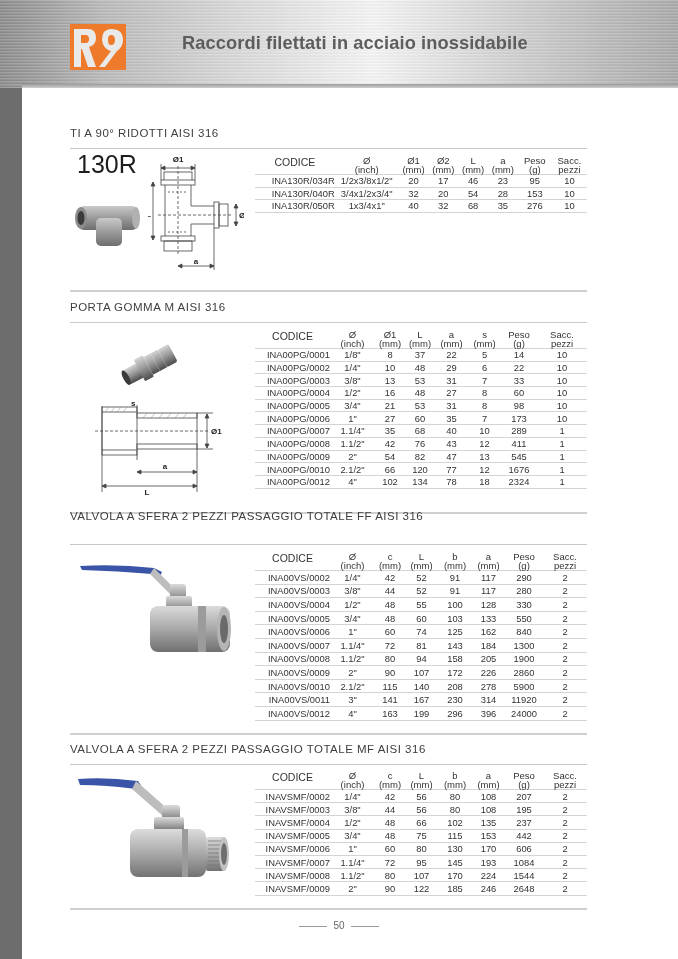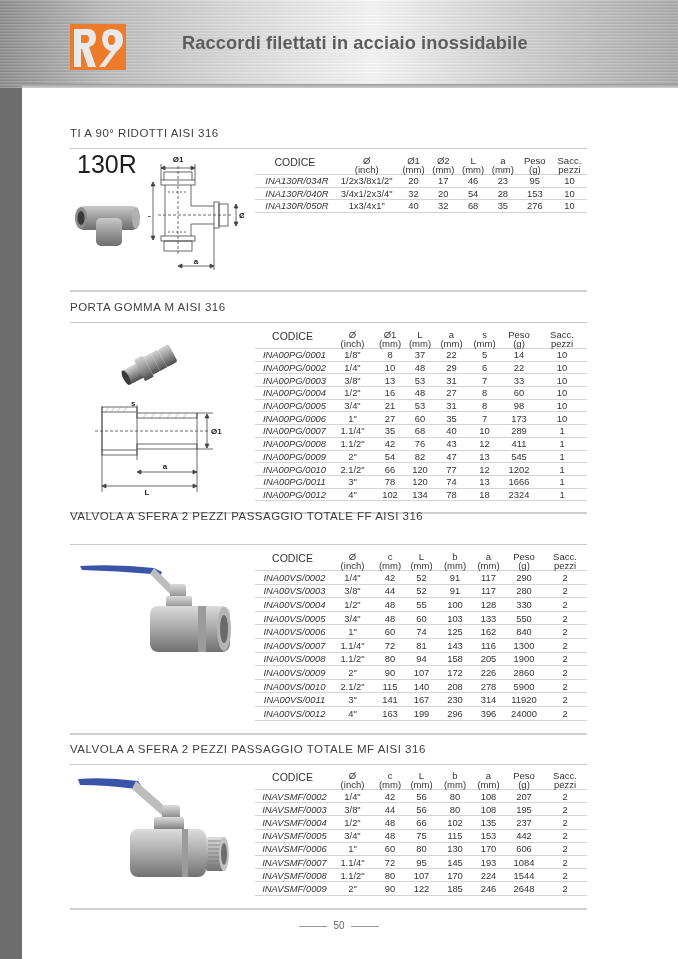--- a/index.html
+++ b/index.html
@@ -20,21 +20,21 @@
   .sec-title { position:absolute; left:70px; font-size:11.5px; color:#404040; letter-spacing:0.5px;
     font-family:"Liberation Sans", sans-serif; white-space:nowrap; }
   .rule { position:absolute; left:70px; width:517px; height:1px; background:#c8c8c8; }
   .rule.thick { height:2px; background:#d0d0d0; }
 
   table.spec { position:absolute; left:255px; width:332px; border-collapse:collapse;
     font-family:"Liberation Sans", sans-serif; color:#333; }
   table.spec th { font-weight:normal; font-size:9.5px; line-height:9px; padding:0; text-align:center; vertical-align:bottom; height:24px; }
   table.spec th.codice { font-size:10.5px; vertical-align:middle; text-align:center; }
   table.spec td { font-size:9.4px; padding:0; text-align:center; border-top:1px solid #d4d4d4; white-space:nowrap; }
-  table.spec td.code { text-align:center; padding-left:4px;font-style:italic; }
+  table.spec td.code { text-align:right; padding-left:4px; }
   table.spec tr:last-child td { border-bottom:1px solid #d4d4d4; }
 
   .model-label { position:absolute; left:77px; top:150px; font-size:25px; color:#1e1e1e; font-family:"Liberation Sans", sans-serif; }
   .photo, .drawing { position:absolute; }
   .pagenum { position:absolute; left:0; width:678px; top:920px; text-align:center; font-size:10px; color:#666;
     font-family:"Liberation Sans", sans-serif; }
   .pagenum .dash { display:inline-block; width:28px; height:1px; background:#999; vertical-align:middle; margin:0 6px; }
 </style>
 </head>
 <body>
@@ -346,31 +346,21 @@
         <td>545</td>
         <td>1</td>
       </tr>
       <tr style="height: 12.7px; margin-left: 48px;">
         <td class="code">INA00PG/0010</td>
         <td>2.1/2"</td>
         <td>66</td>
         <td>120</td>
         <td>77</td>
         <td>12</td>
-        <td>1202</td>
-        <td>1</td>
-      </tr>
-      <tr style="height: 12.7px;">
-        <td class="code">INA00PG/0011</td>
-        <td>3"</td>
-        <td>78</td>
-        <td>120</td>
-        <td>74</td>
-        <td>13</td>
-        <td>1666</td>
+        <td>1676</td>
         <td>1</td>
       </tr>
       <tr style="height: 12.7px;">
         <td class="code">INA00PG/0012</td>
         <td>4"</td>
         <td>102</td>
         <td>134</td>
         <td>78</td>
         <td>18</td>
         <td>2324</td>
@@ -475,21 +465,21 @@
         <td>162</td>
         <td>840</td>
         <td>2</td>
       </tr>
       <tr style="height: 13.6px;">
         <td class="code">INA00VS/0007</td>
         <td>1.1/4"</td>
         <td>72</td>
         <td>81</td>
         <td>143</td>
-        <td>116</td>
+        <td>184</td>
         <td>1300</td>
         <td>2</td>
       </tr>
       <tr style="height: 13.6px;">
         <td class="code">INA00VS/0008</td>
         <td>1.1/2"</td>
         <td>80</td>
         <td>94</td>
         <td>158</td>
         <td>205</td>

